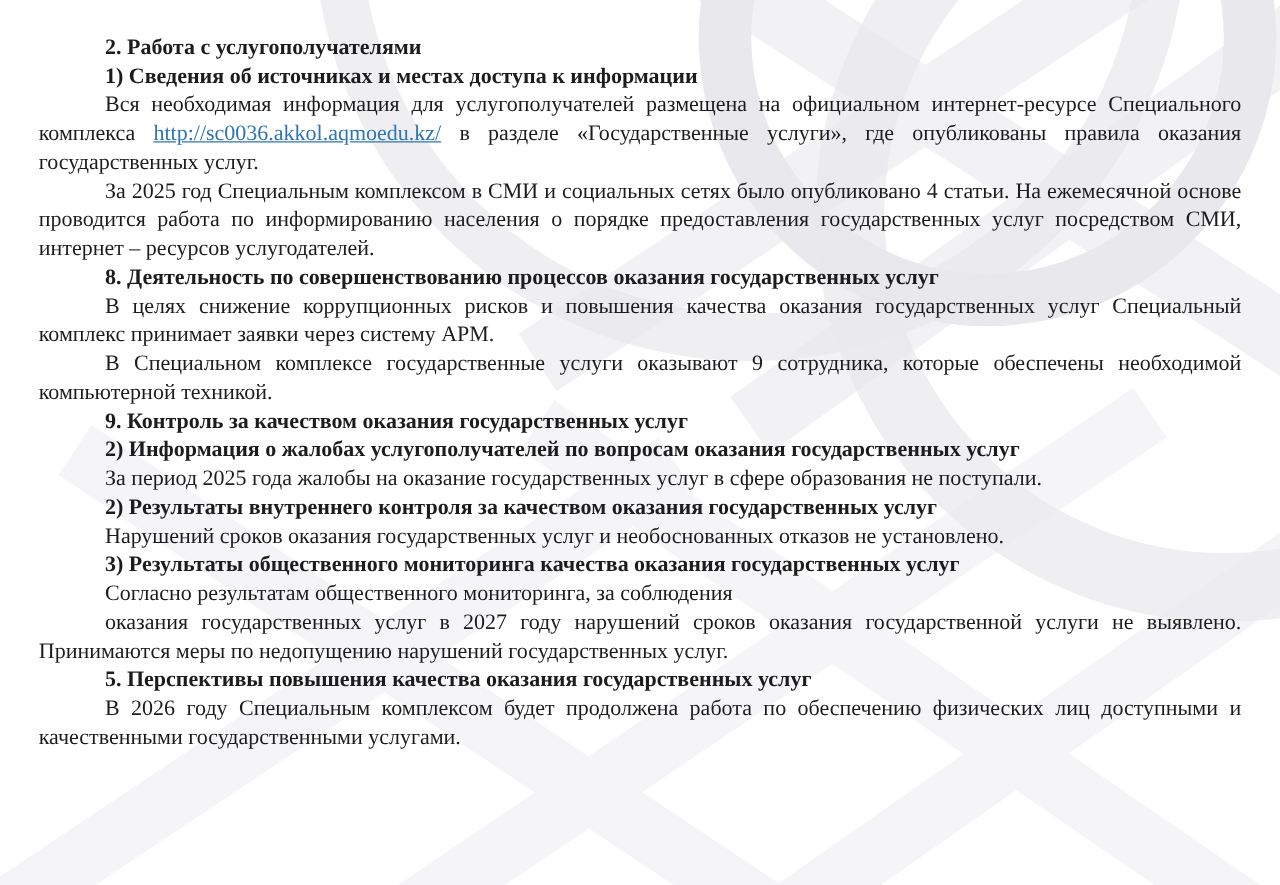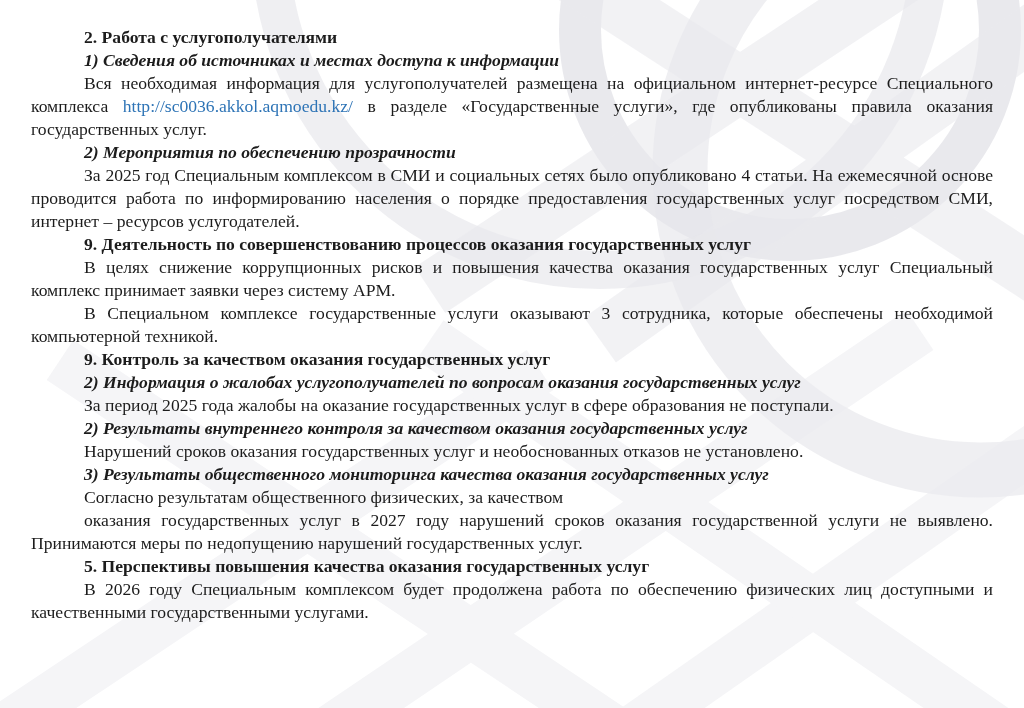--- a/index.html
+++ b/index.html
@@ -29,28 +29,28 @@
     margin: 0;
     text-indent: 53px;
     text-align: justify;
   }
   .content p.hb {
     font-weight: 700;
     text-align: left;
   }
   .content p.hbi {
     font-weight: 700;
-    font-style: italic;
     text-align: left;
   }
   .content p.left-align {
     text-align: left;
   }
   a.doc-link {
     color: #2e74b6;
+    text-decoration: underline;
     cursor: pointer;
   }
 </style>
 </head>
 <body>
 
 <div class="slide">
 
   <svg class="bg" viewBox="0 0 1024 708" aria-hidden="true">
     <g fill="none" stroke="#e7e7eb">
@@ -69,30 +69,29 @@
       <line x1="560" y1="780" x2="1160" y2="360"></line>
       <line x1="60" y1="360" x2="720" y2="800"></line>
       <line x1="430" y1="340" x2="1100" y2="800"></line>
     </g>
   </svg>
 
   <div class="content">
     <p class="hb">2. Работа с услугополучателями</p>
     <p class="hbi">1) Сведения об источниках и местах доступа к информации</p>
     <p><span>Вся необходимая информация для услугополучателей размещена на официальном интернет-ресурсе Специального комплекса </span><a class="doc-link">http://sc0036.akkol.aqmoedu.kz/</a><span> в разделе «Государственные услуги», где опубликованы правила оказания государственных услуг.</span></p>
-    <p class="hbi">2) Мероприятия по обеспечению прозрачности</p>
     <p>За 2025 год Специальным комплексом в СМИ и социальных сетях было опубликовано 4 статьи. На ежемесячной основе проводится работа по информированию населения о порядке предоставления государственных услуг посредством СМИ, интернет – ресурсов услугодателей.</p>
-    <p class="hb">9. Деятельность по совершенствованию процессов оказания государственных услуг</p>
+    <p class="hb">8. Деятельность по совершенствованию процессов оказания государственных услуг</p>
     <p>В целях снижение коррупционных рисков и повышения качества оказания государственных услуг Специальный комплекс принимает заявки через систему АРМ.</p>
-    <p>В Специальном комплексе государственные услуги оказывают 3 сотрудника, которые обеспечены необходимой компьютерной техникой.</p>
+    <p>В Специальном комплексе государственные услуги оказывают 9 сотрудника, которые обеспечены необходимой компьютерной техникой.</p>
     <p class="hb">9. Контроль за качеством оказания государственных услуг</p>
     <p class="hbi">2) Информация о жалобах услугополучателей по вопросам оказания государственных услуг</p>
     <p>За период 2025 года жалобы на оказание государственных услуг в сфере образования не поступали.</p>
     <p class="hbi">2) Результаты внутреннего контроля за качеством оказания государственных услуг</p>
     <p>Нарушений сроков оказания государственных услуг и необоснованных отказов не установлено.</p>
     <p class="hbi">3) Результаты общественного мониторинга качества оказания государственных услуг</p>
-    <p class="left-align">Согласно результатам общественного физических, за качеством</p>
+    <p class="left-align">Согласно результатам общественного мониторинга, за соблюдения</p>
     <p>оказания государственных услуг в 2027 году нарушений сроков оказания государственной услуги не выявлено. Принимаются меры по недопущению нарушений государственных услуг.</p>
     <p class="hb">5. Перспективы повышения качества оказания государственных услуг</p>
     <p>В 2026 году Специальным комплексом будет продолжена работа по обеспечению физических лиц доступными и качественными государственными услугами.</p>
   </div>
 
 </div>
 
 </body></html>

